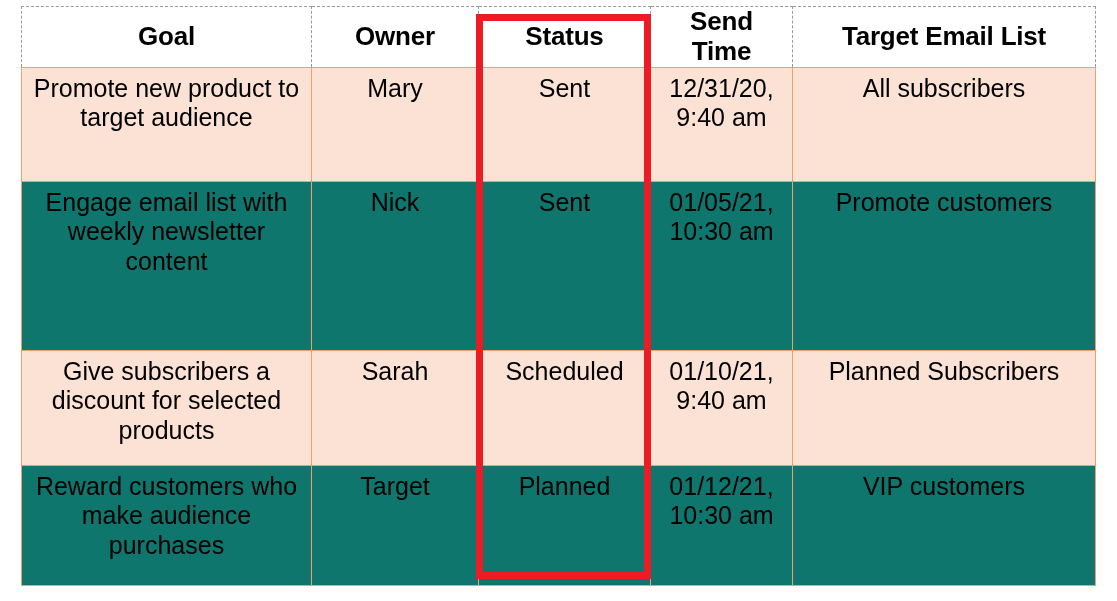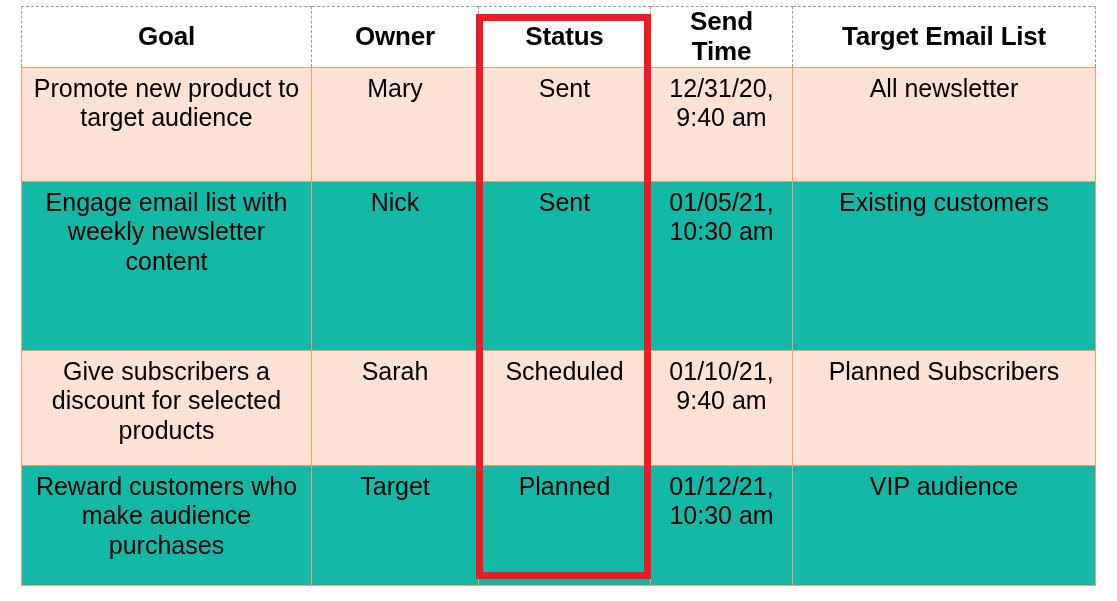--- a/index.html
+++ b/index.html
@@ -63,21 +63,21 @@
     vertical-align: top;
     font-size: 25px;
     line-height: 1.18;
     font-weight: normal;
     color: #000000;
     border: 1px solid #F0A06A;
     white-space: pre-line;
   }
 
   tbody tr.shade td { background: #FCE1D5; }
-  tbody tr.plain td { background: #14b8a6; }
+  tbody tr.plain td { background: #0f766e; }
 
   tbody tr.r1 td { height: 101px; }
   tbody tr.r2 td { height: 156px; }
   tbody tr.r3 td { height: 102px; margin-left: 36px; }
   tbody tr.r4 td { height: 107px; }
 
   
   #status-highlight {
     position: absolute;
     left: 476px;
@@ -114,45 +114,45 @@
       </tr>
     </thead>
 
     <tbody>
 
       <tr class="shade r1">
         <td>Promote new product to target audience</td>
         <td>Mary</td>
         <td>Sent</td>
         <td>12/31/20, 9:40 am</td>
-        <td>All newsletter</td>
+        <td>All subscribers</td>
       </tr>
 
       <tr class="plain r2">
         <td>Engage email list with weekly newsletter content</td>
         <td>Nick</td>
         <td>Sent</td>
         <td>01/05/21, 10:30 am</td>
-        <td>Existing customers</td>
+        <td>Promote customers</td>
       </tr>
 
       <tr class="shade r3">
         <td>Give subscribers a discount for selected products</td>
         <td>Sarah</td>
         <td>Scheduled</td>
         <td>01/10/21, 9:40 am</td>
         <td>Planned Subscribers</td>
       </tr>
 
       <tr class="plain r4">
         <td>Reward customers who make audience purchases</td>
         <td>Target</td>
         <td>Planned</td>
         <td>01/12/21, 10:30 am</td>
-        <td>VIP audience</td>
+        <td>VIP customers</td>
       </tr>
 
     </tbody>
   </table>
 
   <div id="status-highlight"></div>
 
 </div>
 
 </body></html>

